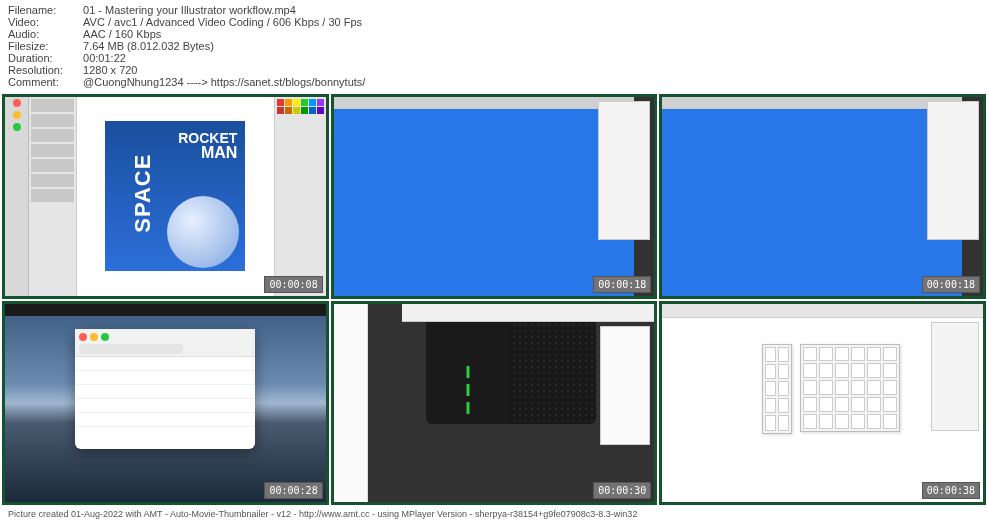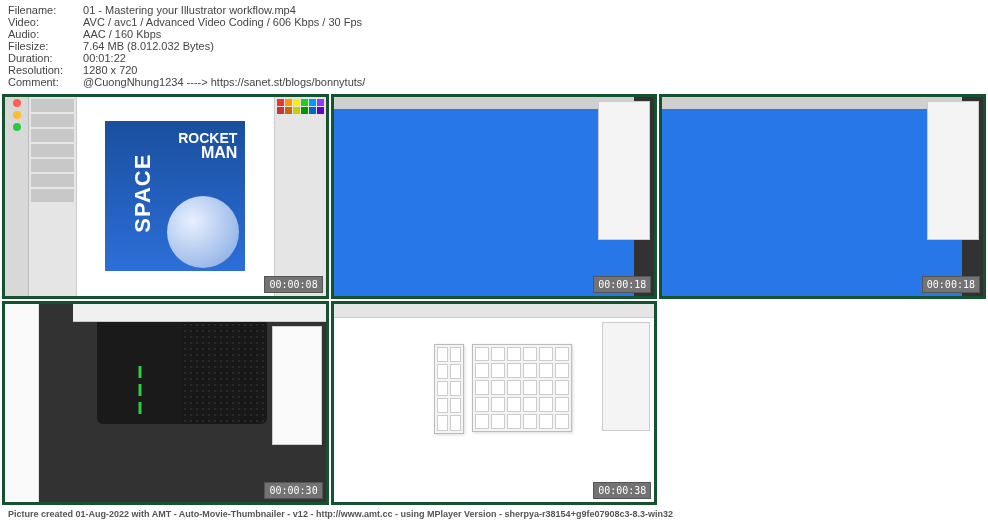--- a/index.html
+++ b/index.html
@@ -9,21 +9,21 @@
     .info-table { display: table; }
     .info-row { display: table-row; }
     .info-label { display: table-cell; padding-right: 20px; color: #444; }
     .info-value { display: table-cell; color: #444; }
     .logo { text-align: right; padding-right: 12px; }
     .logo-main { font-size: 24px; font-weight: bold; color: #c0a060; font-style: italic; text-shadow: 1px 1px #888; letter-spacing: 1px; font-family: "Arial Black", sans-serif; }
     .logo-sub { font-size: 10px; color: #888; letter-spacing: 1px; }
     .thumb-grid { display: grid; grid-template-columns: 1fr 1fr 1fr; grid-template-rows: 1fr 1fr; gap: 2px; flex: 1; padding: 2px; }
     .thumb { position: relative; border: 3px solid #14532d; background: #e8e8e8; overflow: hidden; }
     .timestamp { position: absolute; bottom: 3px; right: 3px; background: #737373; color: #fff; font-size: 10px; padding: 2px 4px; font-family: monospace; border: 1px solid #555; }
-    .footer { font-size: 9px; color: #555; padding: 2px 8px; font-weight: bold; }
+    .footer { font-size: 9px; color: #555; padding: 2px 8px; }
 
     
     .t1 { display: flex; background: #f0f0f0; }
     .t1-bar { width: 24px; background: #d8d8d8; border-right: 1px solid #bbb; display: flex; flex-direction: column; }
     .t1-dot { width: 8px; height: 8px; border-radius: 50%; margin: 2px auto; }
     .t1-left { width: 48px; background: #e5e5e5; border-right: 1px solid #ccc; display: flex; flex-direction: column; padding: 2px; gap: 2px; }
     .t1-tab { height: 13px; background: #c8c8c8; font-size: 6px; line-height: 13px; padding-left: 3px; color: #444; }
     .t1-canvas { flex: 1; background: #fff; display: flex; align-items: center; justify-content: center; position: relative; }
     .t1-art { width: 140px; height: 150px; background: linear-gradient(#1a4f9e,#2c6fd9); position: relative; overflow: hidden; }
     .t1-title { position: absolute; top: 10px; right: 8px; color: #fff; font-weight: bold; font-size: 14px; line-height: 1; text-align: right; }
@@ -165,20 +165,39 @@
     <div class="thumb t2">
       <div class="t2-top"></div>
       <div class="t2-tool"></div>
       <div class="t2-canvas">
 
         <div class="t2-rpanel"></div>
       </div>
       <div class="timestamp">00:00:18</div>
     </div>
 
+    <div class="thumb t4">
+      <div class="t4-topbar"></div>
+      <div class="t4-win">
+        <div class="t4-win-head">
+          <div class="t4-traf">
+              <span style="background:#ff5f57"></span>
+              <span style="background:#febc2e"></span>
+              <span style="background:#28c840"></span>
+            </div>
+          <div class="t4-search"></div>
+        </div>
+        <div class="t4-row"></div>
+        <div class="t4-row"></div>
+        <div class="t4-row"></div>
+        <div class="t4-row"></div>
+        <div class="t4-row"></div>
+      </div>
+      <div class="timestamp">00:00:28</div>
+    </div>
 
     <div class="thumb t5">
       <div class="t5-side"></div>
       <div class="t5-canvas">
         <div class="t5-top"></div>
         <div class="drobo">
           <div class="drobo-l">
             <div class="drobo-logo">drobo</div>
             <div class="drobo-leds">
                 <span></span>

